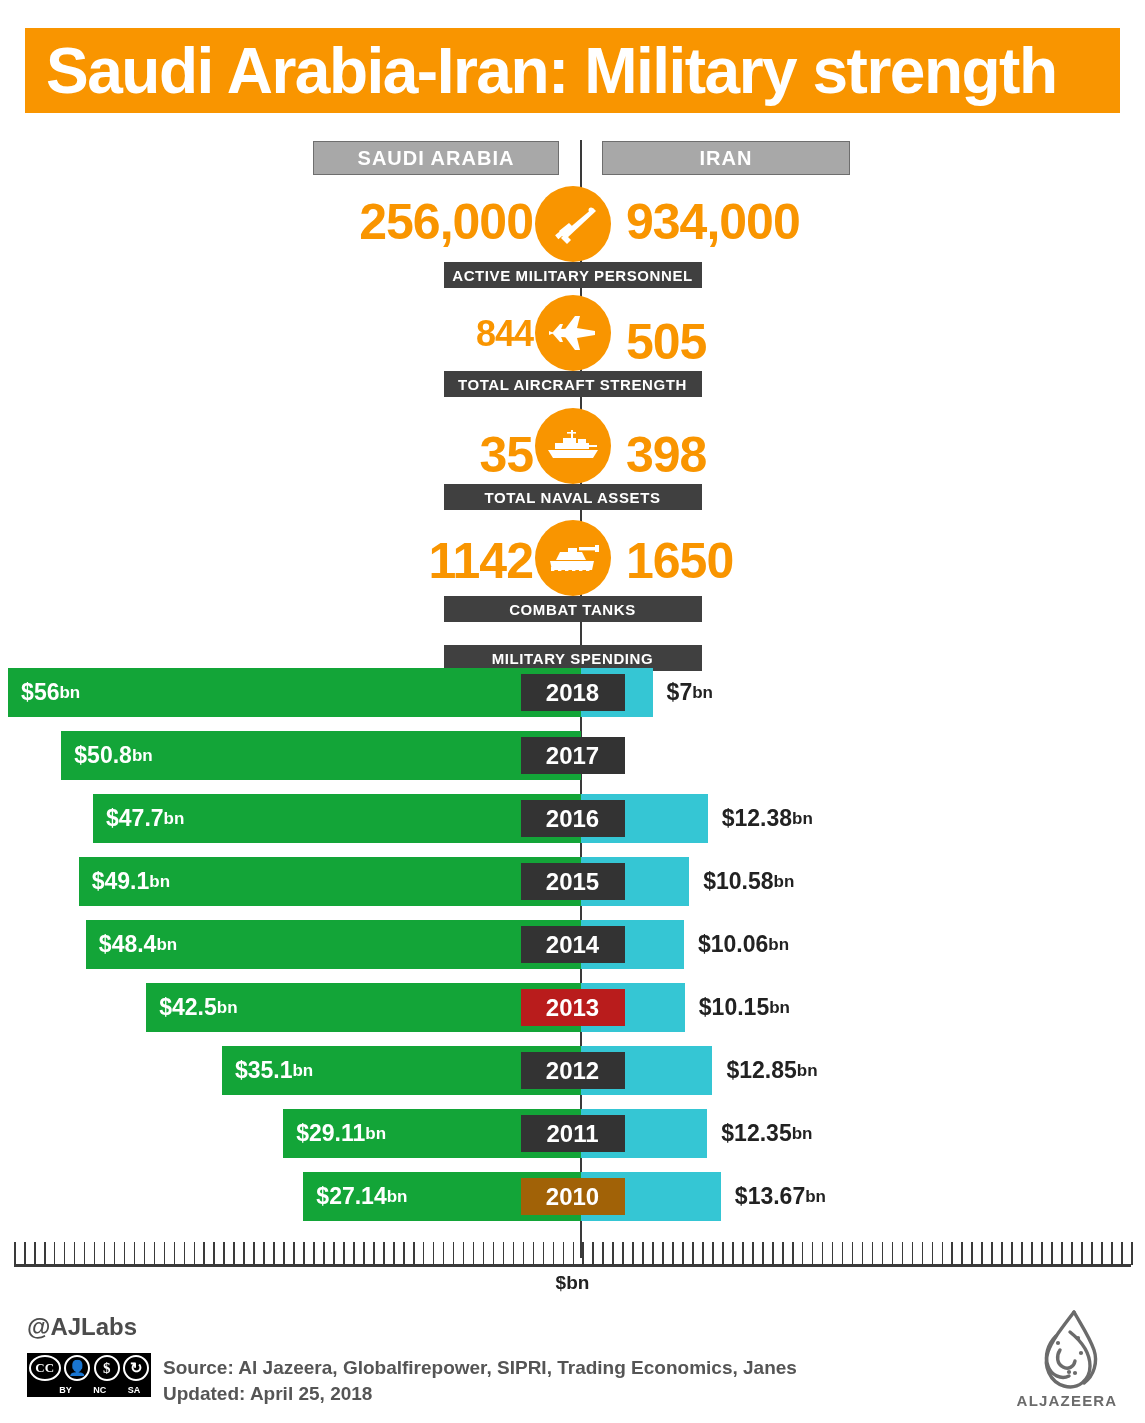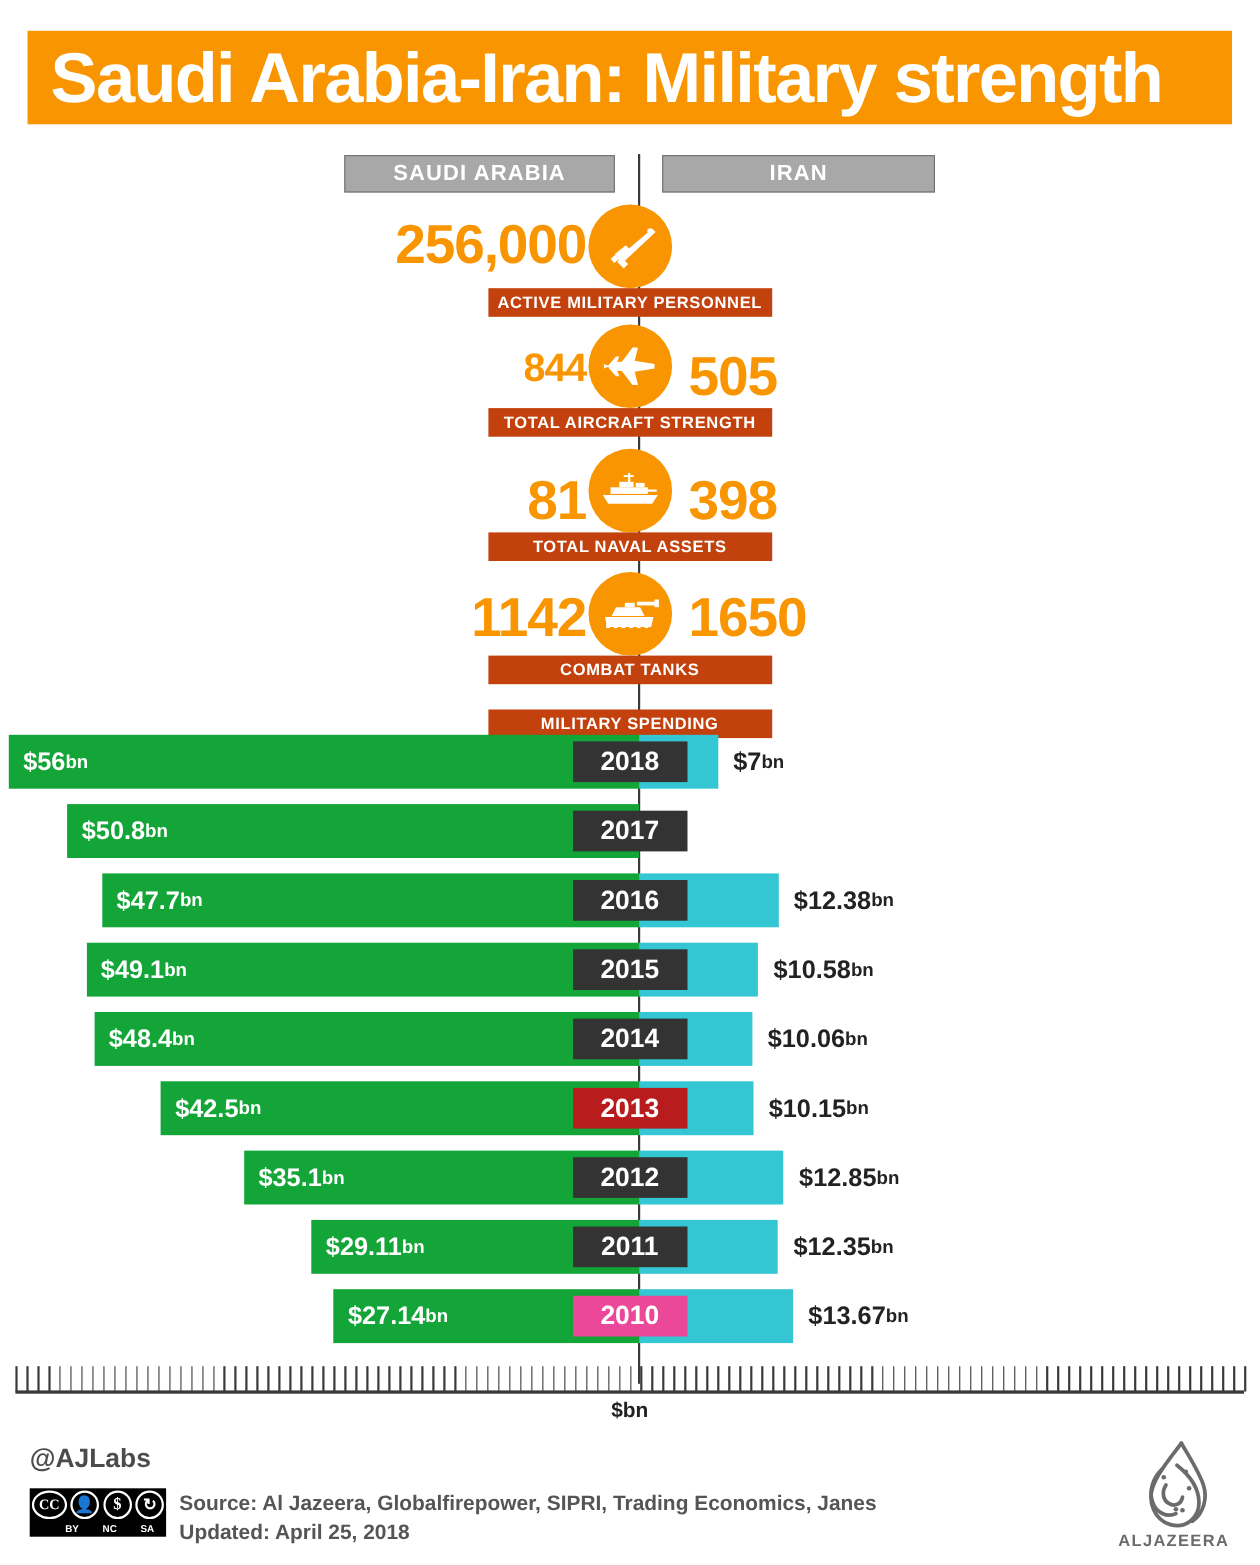--- a/index.html
+++ b/index.html
@@ -23,21 +23,21 @@
 
   
   .stat-row{position:absolute;left:0;width:1145px;}
   .stat-icon{position:absolute;left:50%;transform:translateX(-50%);width:76px;height:76px;
     border-radius:50%;background:#f99500;display:flex;align-items:center;justify-content:center;}
   .stat-icon svg{display:block;}
   .stat-num{position:absolute;color:#f99500;font-weight:bold;white-space:nowrap;
     font-family:"Liberation Sans",sans-serif;letter-spacing:-1px;}
   .stat-num.left{right:612px;text-align:right;}
   .stat-num.right{left:626px;text-align:left;}
-  .stat-label{position:absolute;left:50%;transform:translateX(-50%);height:26px;background:#c2410c;
+  .stat-label{position:absolute;left:50%;transform:translateX(-50%);height:26px;background:#404040;
     color:#ffffff;display:flex;align-items:center;justify-content:center;font-size:15px;
     font-weight:bold;letter-spacing:0.6px;white-space:nowrap;}
 
   
   #chart{position:absolute;left:0;top:668px;width:1145px;height:560px;}
   .bar-row{position:absolute;left:0;width:1145px;height:49px;}
   .bar-green{position:absolute;top:0;height:49px;background:#13a538;}
   .bar-cyan{position:absolute;top:0;height:49px;background:#35c6d4;}
   .bar-green-label{position:absolute;top:0;height:49px;display:flex;align-items:center;
     color:#ffffff;font-size:23px;font-weight:bold;white-space:nowrap;}
@@ -94,20 +94,21 @@
         <path d="M46 7 L49 10 L19 38 L14 34 Z"></path>
         <path d="M12 30 L22 22 L27 27 L17 36 Z"></path>
         <rect x="8" y="30" width="13" height="5" transform="rotate(-40 14 32)"></rect>
         <path d="M18 33 L24 39 L20 43 L14 37 Z"></path>
         <rect x="25" y="20" width="16" height="3" transform="rotate(-42 33 21)"></rect>
         <circle cx="44" cy="9" r="2.5"></circle>
       </g>
     </svg>
   </div>
   <div class="stat-num left" style="top:7px;font-size:50px;">256,000</div>
+  <div class="stat-num right" style="top:7px;font-size:50px;">934,000</div>
   <div class="stat-label" style="top:76px;width:258px;">ACTIVE MILITARY PERSONNEL</div>
 </div>
 
 <div class="stat-row" style="top:295px;height:100px;">
   <div class="stat-icon" style="top:0;">
     <svg width="52" height="42" viewBox="0 0 52 42">
       <g fill="#ffffff">
         <path d="M4 21 L14 17 L30 16 L48 19 L48 23 L30 26 L14 25 Z"></path>
         <path d="M16 20 L28 4 L33 4 L29 20 Z"></path>
         <path d="M16 22 L28 38 L33 38 L29 22 Z"></path>
@@ -129,21 +130,21 @@
         <path d="M3 22 L53 22 L48 30 L8 30 Z"></path>
         <rect x="10" y="15" width="34" height="6"></rect>
         <rect x="18" y="10" width="13" height="5"></rect>
         <rect x="33" y="11" width="8" height="4"></rect>
         <rect x="26" y="2" width="2" height="9"></rect>
         <rect x="22" y="4" width="9" height="1.6"></rect>
         <rect x="44" y="17" width="8" height="2"></rect>
       </g>
     </svg>
   </div>
-  <div class="stat-num left" style="top:18px;font-size:50px;">81</div>
+  <div class="stat-num left" style="top:18px;font-size:50px;">35</div>
   <div class="stat-num right" style="top:18px;font-size:50px;">398</div>
   <div class="stat-label" style="top:76px;width:258px;">TOTAL NAVAL ASSETS</div>
 </div>
 
 <div class="stat-row" style="top:520px;height:100px;">
   <div class="stat-icon" style="top:0;">
     <svg width="54" height="36" viewBox="0 0 54 36">
       <g fill="#ffffff">
         <path d="M4 21 L48 21 L46 30 L6 30 Z"></path>
         <rect x="5" y="27" width="3.4" height="4"></rect>
@@ -219,21 +220,21 @@
       <div class="bar-green-label" style="left: 296.205px; justify-content: flex-end;">$29.11<span class="unit">bn</span></div>
       <div class="bar-cyan" style="left: 581px; width: 126.341px; background: rgb(53, 198, 212);"></div>
       <div class="bar-cyan-label" style="left: 721.341px;">$12.35<span class="unit">bn</span></div>
       <div class="year-chip" style="background: rgb(51, 51, 51);">2011</div>
     </div>
     <div class="bar-row" style="top: 504px;">
       <div class="bar-green" style="left: 303.358px; width: 277.642px; background: rgb(19, 165, 56);"></div>
       <div class="bar-green-label" style="left: 316.358px;">$27.14<span class="unit">bn</span></div>
       <div class="bar-cyan" style="left: 581px; width: 139.844px; background: rgb(53, 198, 212);"></div>
       <div class="bar-cyan-label" style="left: 734.844px;">$13.67<span class="unit">bn</span></div>
-      <div class="year-chip" style="background: #ec4899;">2010</div>
+      <div class="year-chip" style="background: #a16207;">2010</div>
     </div>
   </div>
 
 <div id="ruler">
   <div id="ruler-base"></div>
 <div class="tick" style="left: 0px;"></div>
     <div class="tick" style="left: 9.97321px;"></div>
     <div class="tick" style="left: 19.9464px;"></div>
     <div class="tick" style="left: 29.9196px;"></div>
     <div class="tick" style="left: 39.8929px;"></div>

